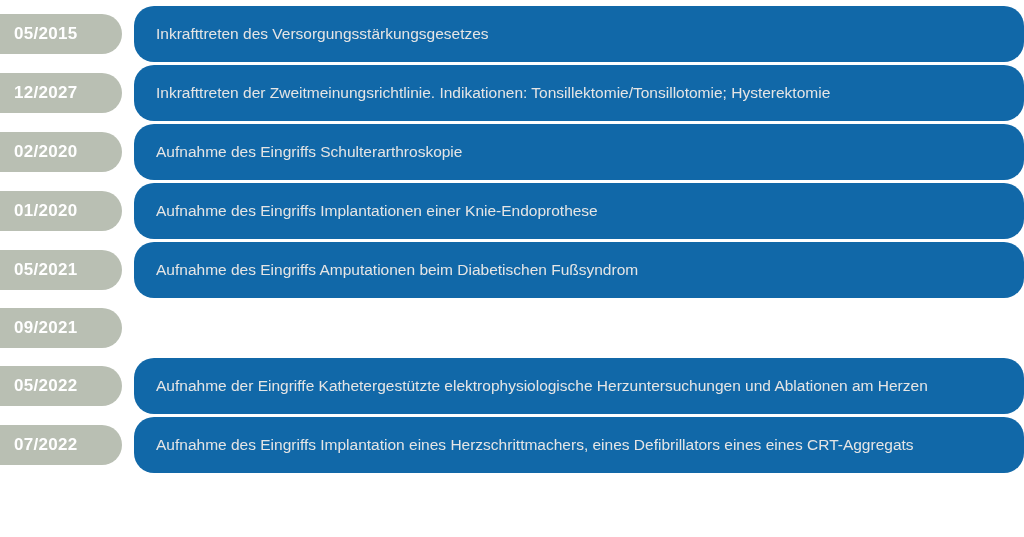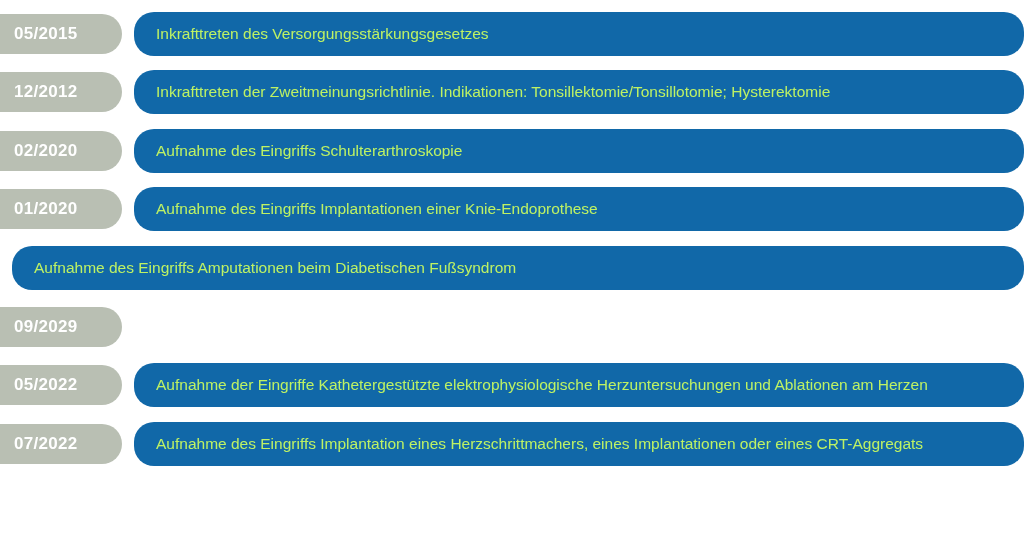--- a/index.html
+++ b/index.html
@@ -38,74 +38,75 @@
     border-radius: 0 20px 20px 0;
     display: flex;
     align-items: center;
     padding-left: 14px;
     box-sizing: border-box;
     font-size: 17px;
     font-weight: bold;
     letter-spacing: 0.3px;
   }
   .event-bar {
-    height: 44px;
+    height: 56px;
     margin-left: 12px;
     flex: 1 1 auto;
     background: #1168a8;
     border-radius: 20px;
     display: flex;
     align-items: center;
     padding: 0 22px;
     box-sizing: border-box;
-    color: #bef264;
+    color: #e5e5e5;
     font-size: 15.5px;
     white-space: nowrap;
     overflow: hidden;
   }
 </style>
 </head>
 <body>
 
 <div id="timeline">
 
   <div class="row">
     <div class="date-pill">05/2015</div>
     <div class="event-bar">Inkrafttreten des Versorgungsstärkungsgesetzes</div>
   </div>
 
   <div class="row">
-    <div class="date-pill">12/2012</div>
+    <div class="date-pill">12/2027</div>
     <div class="event-bar">Inkrafttreten der Zweitmeinungsrichtlinie. Indikationen: Tonsillektomie/Tonsillotomie; Hysterektomie</div>
   </div>
 
   <div class="row">
     <div class="date-pill">02/2020</div>
     <div class="event-bar">Aufnahme des Eingriffs Schulterarthroskopie</div>
   </div>
 
   <div class="row">
     <div class="date-pill">01/2020</div>
     <div class="event-bar">Aufnahme des Eingriffs Implantationen einer Knie-Endoprothese</div>
   </div>
 
   <div class="row">
+    <div class="date-pill">05/2021</div>
     <div class="event-bar">Aufnahme des Eingriffs Amputationen beim Diabetischen Fußsyndrom</div>
   </div>
 
   <div class="row">
-    <div class="date-pill">09/2029</div>
+    <div class="date-pill">09/2021</div>
   </div>
 
   <div class="row">
     <div class="date-pill">05/2022</div>
     <div class="event-bar">Aufnahme der Eingriffe Kathetergestützte elektrophysiologische Herzuntersuchungen und Ablationen am Herzen</div>
   </div>
 
   <div class="row">
     <div class="date-pill">07/2022</div>
-    <div class="event-bar">Aufnahme des Eingriffs Implantation eines Herzschrittmachers, eines Implantationen oder eines CRT-Aggregats</div>
+    <div class="event-bar">Aufnahme des Eingriffs Implantation eines Herzschrittmachers, eines Defibrillators eines eines CRT-Aggregats</div>
   </div>
 
   <div class="row">
   </div>
 
 </div>
 
 </body></html>

